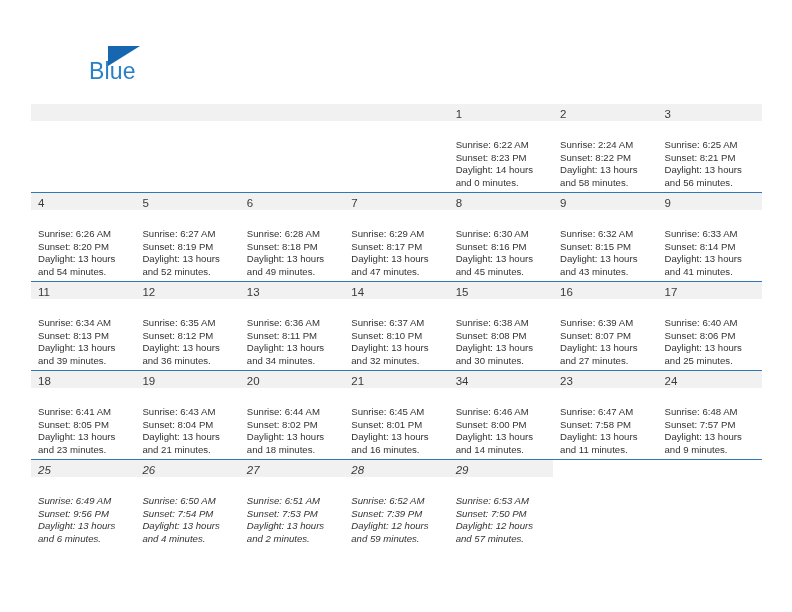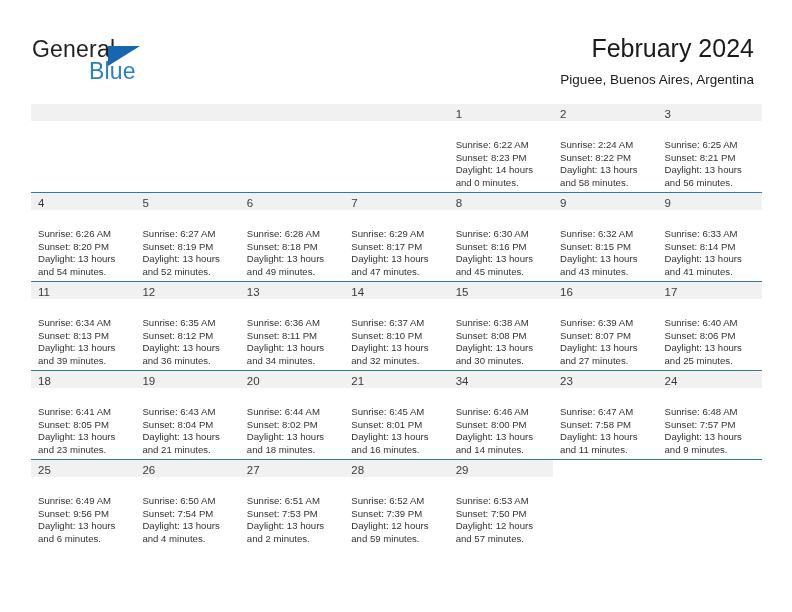--- a/index.html
+++ b/index.html
@@ -112,20 +112,21 @@
   }
 
   .week-row {
     display: flex;
     height: 89px;
     border-bottom: 1px solid #3177b5;
     box-sizing: border-box;
   }
   .week-row.last {
     border-bottom: none;
+    font-style: italic;
   }
 
   .day-cell {
     flex: 1 1 0;
     box-sizing: border-box;
     position: relative;
     overflow: hidden;
     background: #ffffff;
   }
   .day-num-band {
@@ -154,29 +155,24 @@
   }
 </style>
 </head>
 <body>
 
 <div class="page">
 
   <div class="top">
 
     <div class="logo">
-      <span class="logo-general">General</span>
       <span class="logo-tri"></span>
       <span class="logo-blue">Blue</span>
     </div>
 
-    <div class="title-block">
-      <div class="cal-title">February 2024</div>
-      <div class="cal-subtitle">Piguee, Buenos Aires, Argentina</div>
-    </div>
 
   </div>
 
   <div class="calendar">
     <div id="weeks-container">
         <div class="week-row">
           <div class="day-cell empty">
             <div class="day-num-band"><span class="day-num"></span></div>
           </div>
           <div class="day-cell empty">

